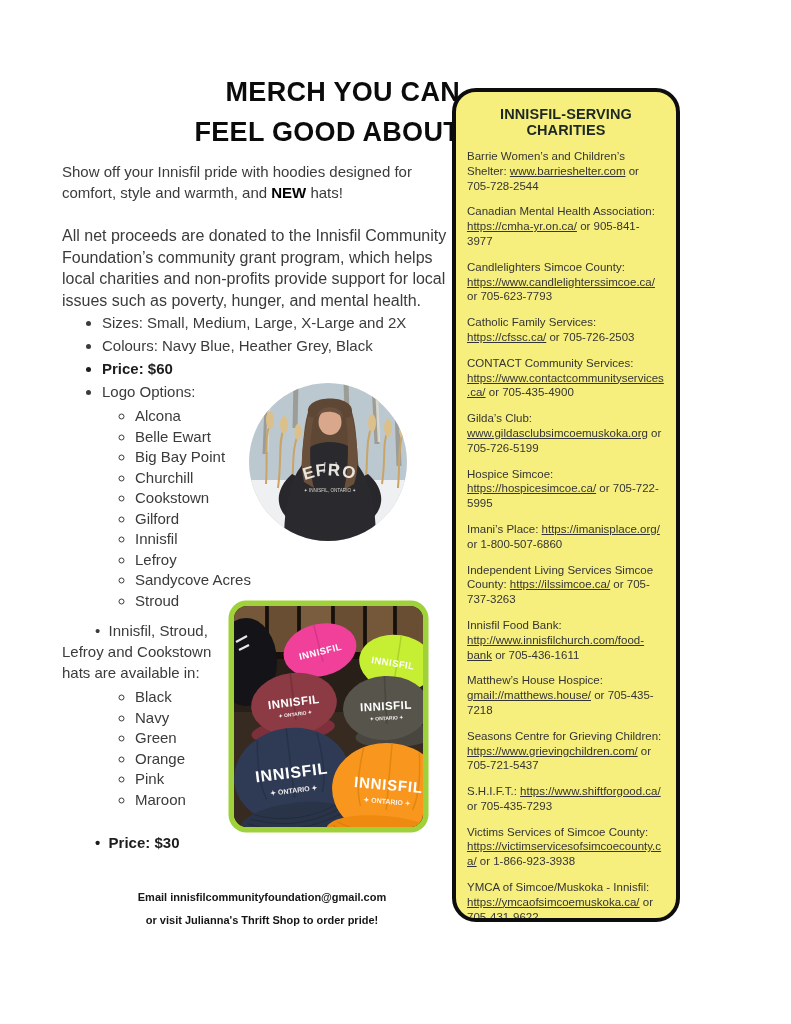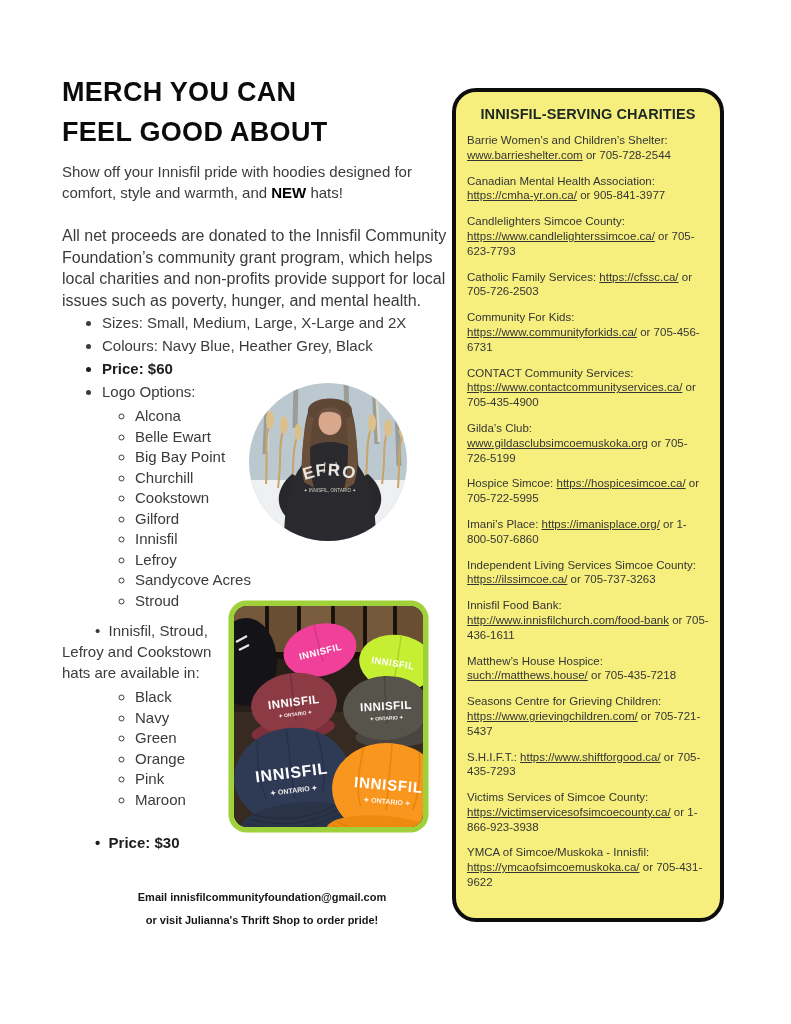--- a/index.html
+++ b/index.html
@@ -2,21 +2,21 @@
 <html><head>
 <meta charset="utf-8">
 <style>
   html,body{margin:0;padding:0;background:#ffffff;}
   #page{
     position:relative;width:791px;height:1024px;background:#ffffff;
     font-family:"Liberation Sans",sans-serif;color:#3b3b3b;overflow:hidden;
   }
   
   .headline{
-    position:absolute;left:62px;top:72px;width:398px;text-align:left;
+    position:absolute;left:62px;top:72px;width:398px;text-align:right;
     font-size:27px;font-weight:700;color:#0b0b0b;line-height:40px;letter-spacing:.3px;
   }
   .intro{position:absolute;left:62px;top:146px;width:396px;font-size:15px;line-height:21px;}
   .intro b{color:#000000;}
   .mission{position:absolute;left:62px;top:209px;width:396px;font-size:16px;line-height:21.5px;}
   .list1{position:absolute;left:62px;top:313px;width:396px;font-size:15px;}
   ul.disc{list-style:disc;margin:0;padding-left:40px;}
   ul.disc>li{line-height:20px;margin-bottom:3px;}
   ul.circle{list-style:circle;margin:4px 0 0;padding-left:33px;}
   ul.circle>li{line-height:20.5px;}
@@ -29,21 +29,21 @@
   .footer{
     position:absolute;left:62px;top:886px;width:400px;text-align:center;
     font-weight:700;font-size:11px;line-height:23px;color:#161616;
   }
   
   .hoodie-photo{position:absolute;left:248px;top:382px;width:160px;height:160px;}
   .hats-photo{position:absolute;left:228px;top:600px;width:201px;height:233px;}
   svg{display:block;}
   
   .sidebar{
-    position:absolute;left:452px;top:88px;width:272px;height:834px;box-sizing:border-box;
+    position:absolute;left:452px;top:88px;width:228px;height:834px;box-sizing:border-box;
     background:#f6ef7d;border:4px solid #0d0d0d;border-radius:24px;
     padding:12px 11px 8px;overflow:hidden;
   }
   .sidebar h2{
     margin:2px 0 11px;text-align:center;font-size:14.5px;font-weight:700;
     color:#1d2823;letter-spacing:.1px;
   }
   p.charity{font-size:11.5px;line-height:14.8px;margin:0 0 11px;color:#353535;word-wrap:break-word;}
   a.charity-link{color:inherit;text-decoration:underline;cursor:pointer;}
 </style>
@@ -253,28 +253,27 @@
   </div>
 
   <aside class="sidebar">
     <h2>INNISFIL-SERVING CHARITIES</h2>
     <div>
 
     <p class="charity"><span>Barrie Women’s and Children’s Shelter: </span><a class="charity-link">www.barrieshelter.com</a><span> or 705-728-2544</span></p>
         <p class="charity"><span>Canadian Mental Health Association: </span><a class="charity-link">https://cmha-yr.on.ca/</a><span> or 905-841-3977</span></p>
         <p class="charity"><span>Candlelighters Simcoe County: </span><a class="charity-link">https://www.candlelighterssimcoe.ca/</a><span> or 705-623-7793</span></p>
         <p class="charity"><span>Catholic Family Services: </span><a class="charity-link">https://cfssc.ca/</a><span> or 705-726-2503</span></p>
-        <p class="charity"><span>Community For Kids: </span><a class="charity-link">https://www.communityforkids.ca/</a><span> or 705-456-6731</span></p>
         <p class="charity"><span>CONTACT Community Services: </span><a class="charity-link">https://www.contactcommunityservices.ca/</a><span> or 705-435-4900</span></p>
         <p class="charity"><span>Gilda’s Club: </span><a class="charity-link">www.gildasclubsimcoemuskoka.org</a><span> or 705-726-5199</span></p>
         <p class="charity"><span>Hospice Simcoe: </span><a class="charity-link">https://hospicesimcoe.ca/</a><span> or 705-722-5995</span></p>
         <p class="charity"><span>Imani’s Place: </span><a class="charity-link">https://imanisplace.org/</a><span> or 1-800-507-6860</span></p>
         <p class="charity"><span>Independent Living Services Simcoe County: </span><a class="charity-link">https://ilssimcoe.ca/</a><span> or 705-737-3263</span></p>
         <p class="charity"><span>Innisfil Food Bank: </span><a class="charity-link">http://www.innisfilchurch.com/food-bank</a><span> or  705-436-1611</span></p>
-        <p class="charity"><span>Matthew’s House Hospice: </span><a class="charity-link">such://matthews.house/</a><span> or 705-435-7218</span></p>
+        <p class="charity"><span>Matthew’s House Hospice: </span><a class="charity-link">gmail://matthews.house/</a><span> or 705-435-7218</span></p>
         <p class="charity"><span>Seasons Centre for Grieving Children: </span><a class="charity-link">https://www.grievingchildren.com/</a><span> or 705-721-5437</span></p>
         <p class="charity"><span>S.H.I.F.T.: </span><a class="charity-link">https://www.shiftforgood.ca/</a><span> or 705-435-7293</span></p>
         <p class="charity"><span>Victims Services of Simcoe County: </span><a class="charity-link">https://victimservicesofsimcoecounty.ca/</a><span> or 1-866-923-3938</span></p>
         <p class="charity"><span>YMCA of Simcoe/Muskoka - Innisfil: </span><a class="charity-link">https://ymcaofsimcoemuskoka.ca/</a><span> or 705-431-9622</span></p>
       </div>
   </aside>
 
 </div>
 
 </body></html>

